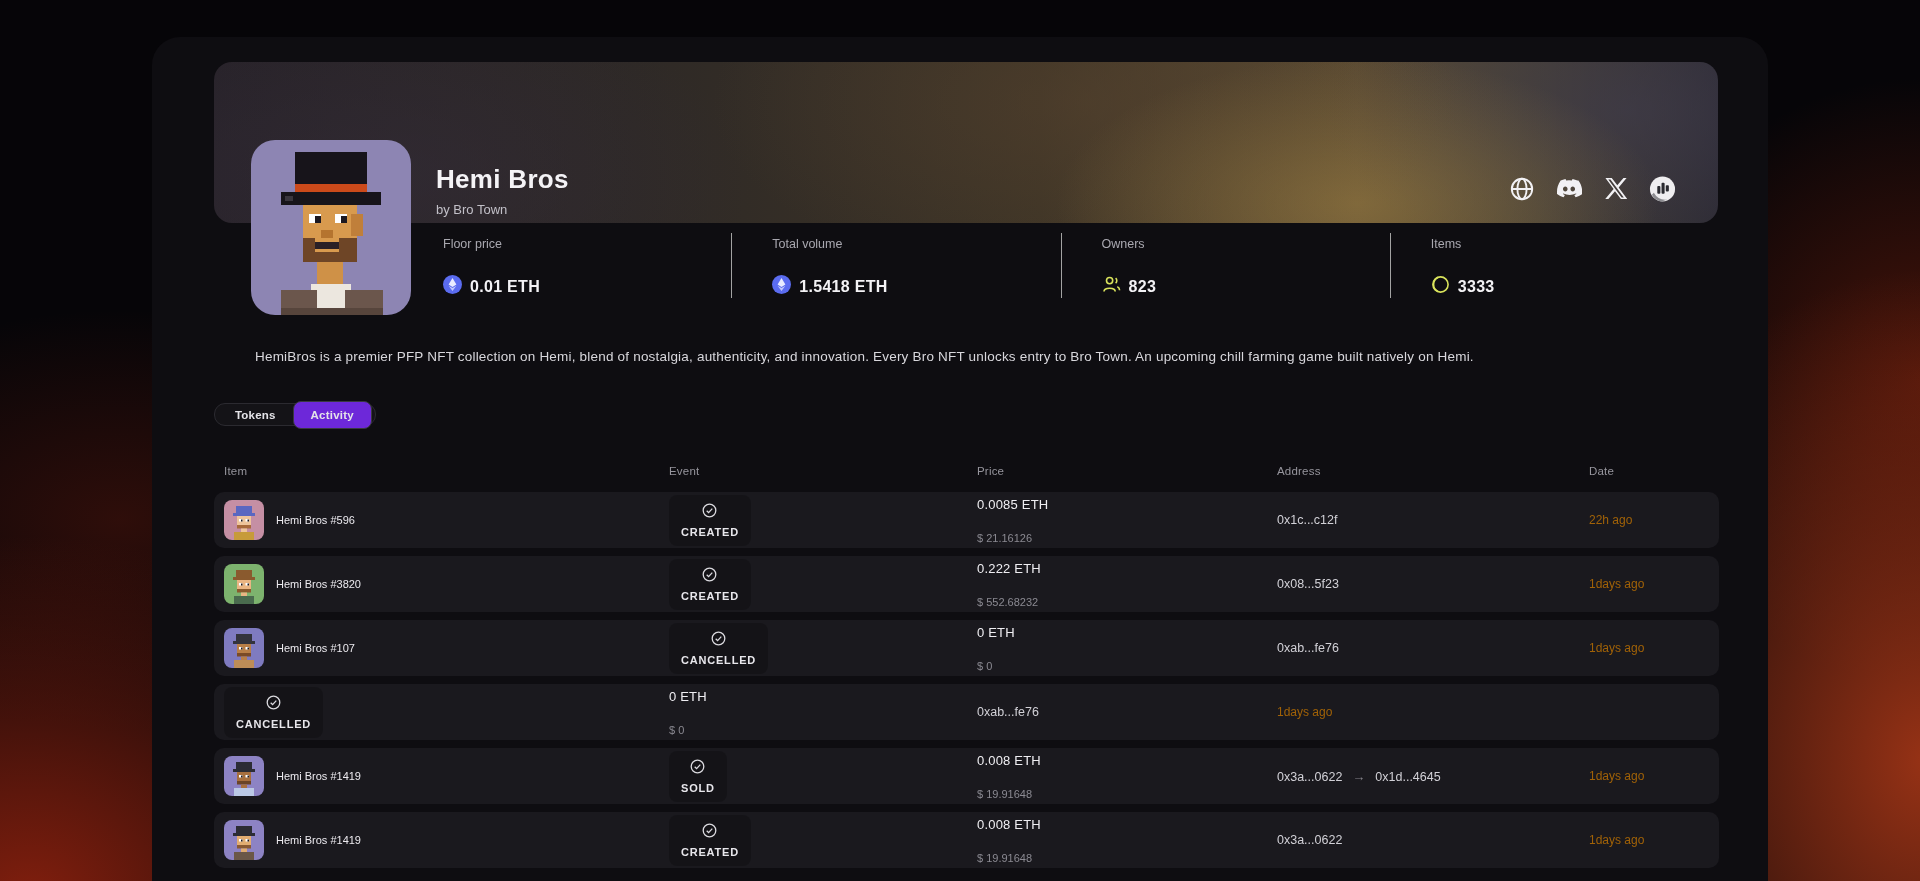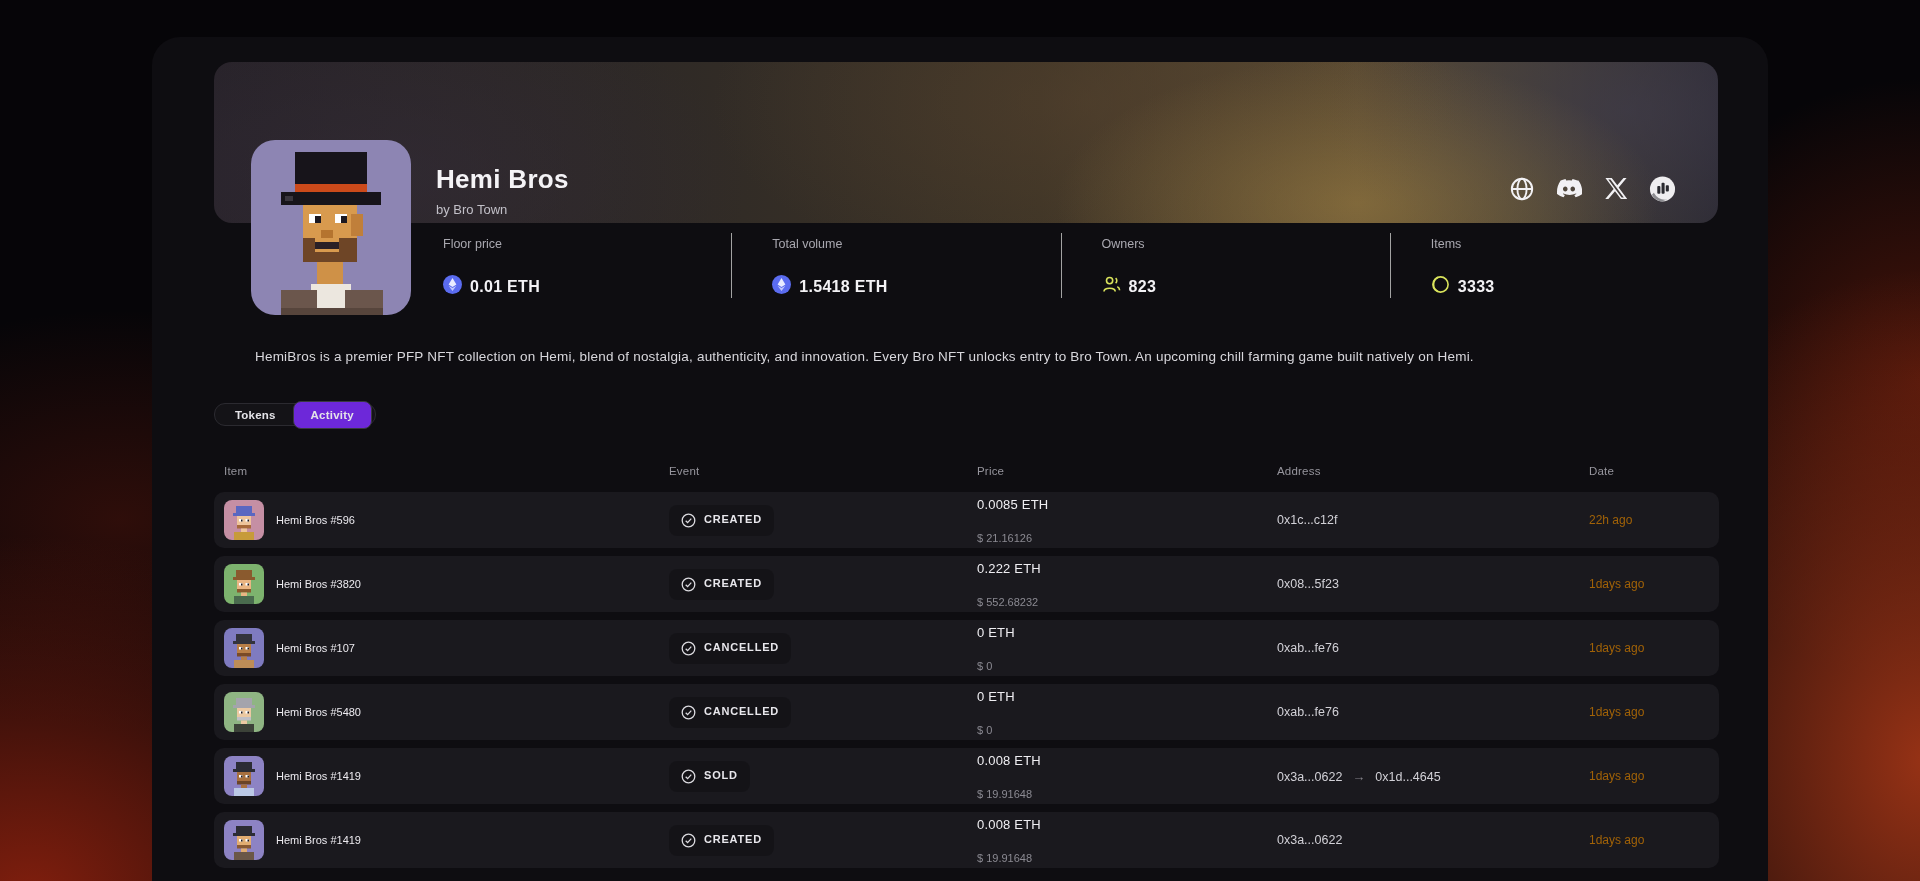--- a/index.html
+++ b/index.html
@@ -60,22 +60,22 @@
   .th { font-size:11.5px; color:#96959d; letter-spacing:.2px; }
   .th:first-child { padding-left:0; }
   .rows { display:flex; flex-direction:column; gap:8px; }
   .row {
     display:grid; grid-template-columns:445px 308px 300px 312px 1fr; align-items:center;
     height:56px; background:#1a191e; border-radius:10px; padding-left:10px; cursor:pointer;
   }
   .cell-item { display:flex; align-items:center; gap:12px; }
   .thumb { width:40px; height:40px; border-radius:8px; overflow:hidden; flex:0 0 auto; }
   .item-name { font-size:11px; color:#eceaef; }
-  .event-badge { display:inline-flex; align-items:flex-start; gap:8px; background:rgba(0,0,0,.22);
-    border-radius:8px; padding:8px 12px; width:max-content; }
+  .event-badge { display:inline-flex; align-items:center; gap:8px; background:rgba(0,0,0,.22);
+    border-radius:8px; padding:8px 12px; width:max-content;flex-direction:column; }
   .event-label { font-size:11px; font-weight:bold; letter-spacing:.8px; color:#e8e7ec; }
   .price-eth { font-size:13px; color:#efeef2; letter-spacing:.2px; }
   .price-usd { font-size:11px; color:#8b8a92; margin-top:20px; }
   .cell-address { display:flex; align-items:flex-end; gap:10px; font-size:12.5px; color:#d2d1d7; }
   .arrow { color:#85848b; font-size:13px; }
   .cell-date { font-size:12px; color:#a16207; }
 </style>
 </head>
 <body>
 
@@ -334,38 +334,20 @@
       <div class="price-eth">0 ETH</div>
       <div class="price-usd">$ 0</div>
     </div>
     <div class="cell-address">
       <span>0xab...fe76</span>
 
     </div>
     <div class="cell-date">1days ago</div>
   </div>
         <div class="row">
-    <div class="cell-item">
-      <div class="thumb">
-        <svg width="40" height="40" viewBox="0 0 40 40">
-          <rect x="0" y="0" width="40" height="40" fill="#8fb583"></rect>
-          <rect x="12" y="6" width="16" height="7" fill="#a4a4ac"></rect>
-          <rect x="9" y="13" width="22" height="3" fill="#a4a4ac"></rect>
-          <rect x="13" y="16" width="14" height="12" fill="#ecc9a2"></rect>
-          <rect x="15" y="19" width="3.5" height="2.5" fill="#ffffff"></rect>
-          <rect x="21.5" y="19" width="3.5" height="2.5" fill="#ffffff"></rect>
-          <rect x="17" y="19.5" width="1.5" height="2" fill="#1c1820"></rect>
-          <rect x="23.5" y="19.5" width="1.5" height="2" fill="#1c1820"></rect>
-          <rect x="13" y="25" width="14" height="3.5" fill="#c0c0c6"></rect>
-          <rect x="17" y="28.5" width="6" height="3.5" fill="#ecc9a2"></rect>
-          <rect x="10" y="32" width="20" height="8" fill="#3c4238"></rect>
-        </svg>
-      </div>
-      <span class="item-name">Hemi Bros #5480</span>
-    </div>
     <div>
       <div class="event-badge">
         <span style="display:flex">
           <svg width="15" height="15" viewBox="0 0 15 15" fill="none" stroke="#dcdbe0" stroke-width="1.3">
             <circle cx="7.5" cy="7.5" r="6.3"></circle>
             <path d="M4.7 7.7l1.9 1.9 3.7-4"></path>
           </svg>
         </span>
         <span class="event-label">CANCELLED</span>
       </div>

